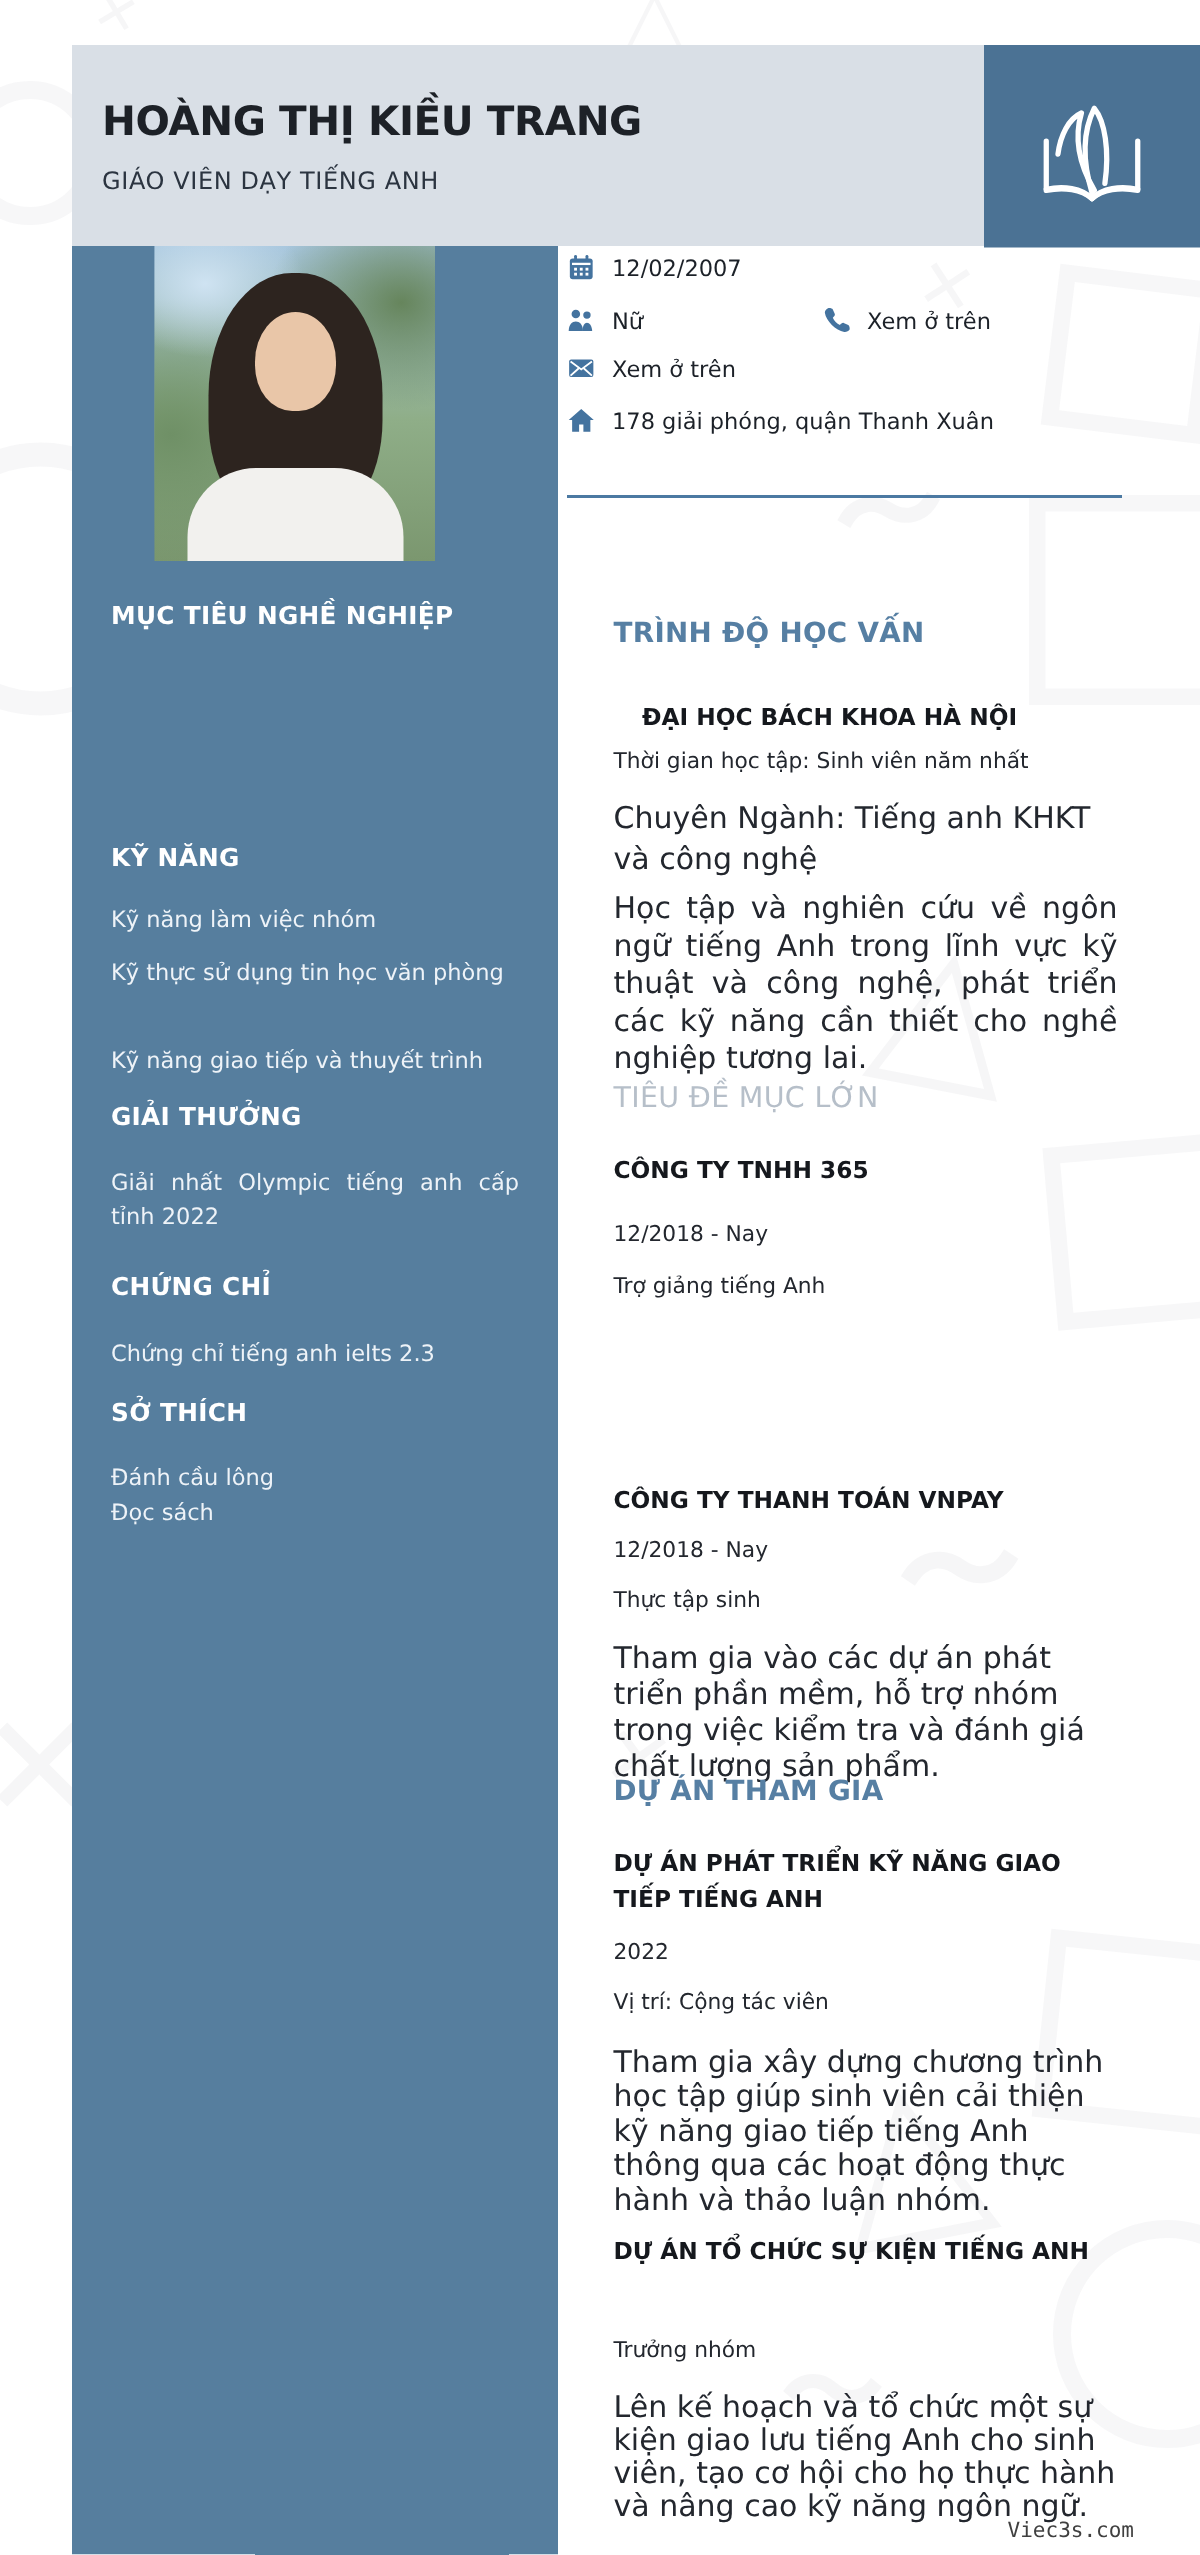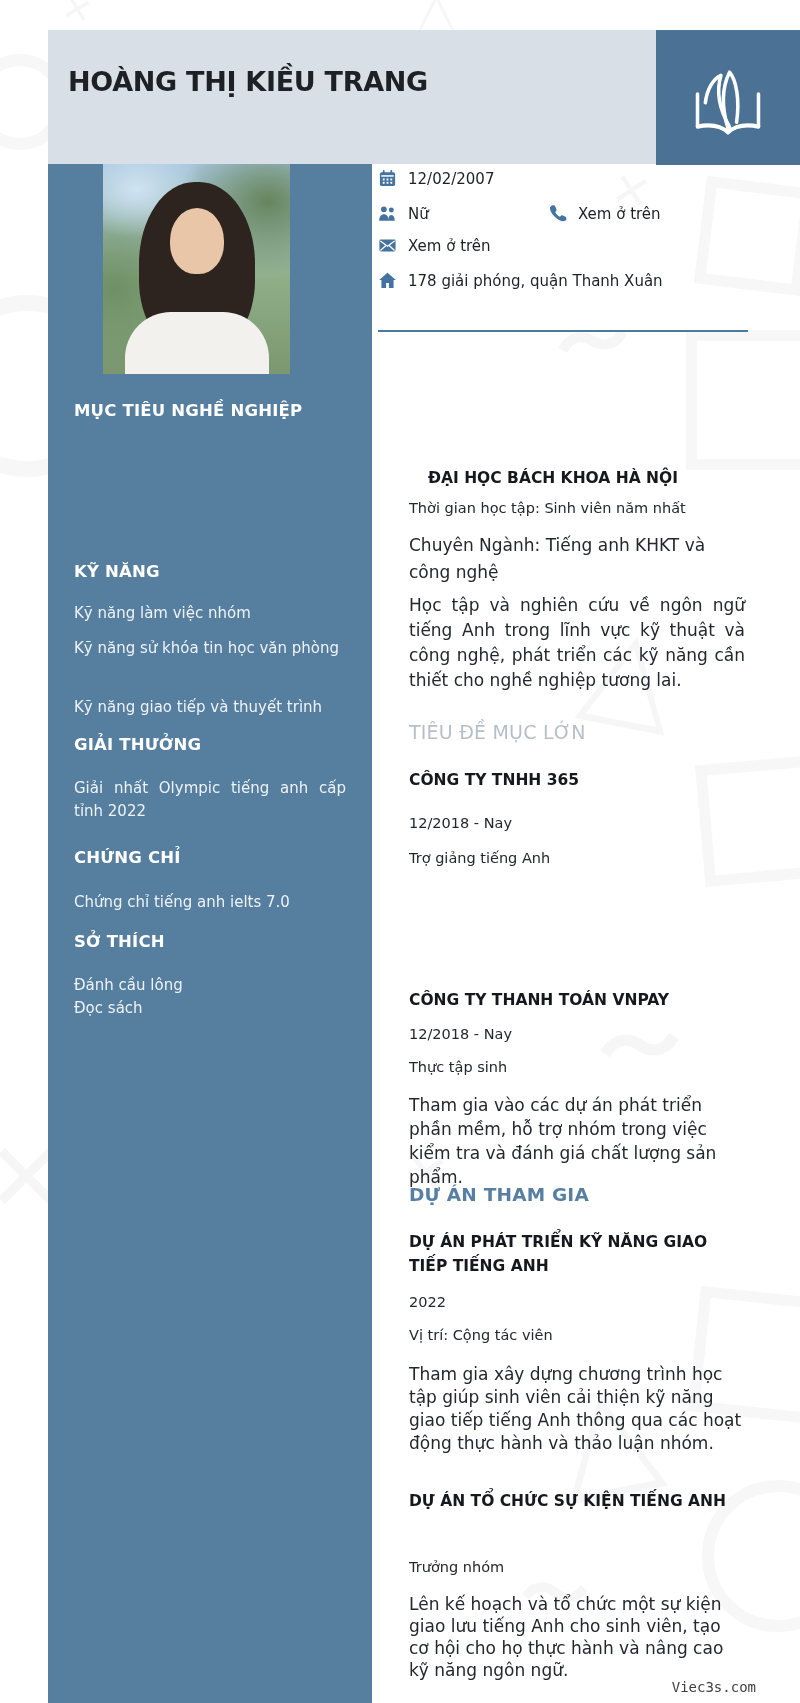--- a/index.html
+++ b/index.html
@@ -32,21 +32,21 @@
   .just{text-align:justify;text-justify:inter-word;}
   
   .rcol{position:absolute;left:378px;top:164px;width:372px;height:1539px;z-index:2;}
   .crow{position:absolute;left:0;display:flex;align-items:center;gap:11px;font-size:15px;color:#1c2128;}
   .crow svg{flex:0 0 auto;}
   .divider{position:absolute;left:0;top:166px;width:370px;border-top:2px solid #4b79a2;}
   .sec-h{position:absolute;left:31px;width:336px;font-size:18.5px;font-weight:bold;color:#567fa3;letter-spacing:0.2px;}
   .sec-h.muted{color:#b6bfc9;font-weight:normal;font-size:19px;}
   .item-h{position:absolute;left:31px;width:336px;font-size:15.5px;font-weight:bold;color:#15181d;line-height:24px;}
   .line{position:absolute;left:31px;width:336px;font-size:14.5px;color:#23272e;}
-  .para{position:absolute;left:31px;width:336px;font-size:17px;line-height:24px;color:#23272e;}
+  .para{position:absolute;left:31px;width:336px;font-size:20px;line-height:24px;color:#23272e;}
   .footer-brand{position:absolute;right:44px;bottom:8px;font-family:"DejaVu Sans Mono",monospace;
                 font-size:14px;color:#404040;z-index:3;}
 </style>
 </head>
 <body>
 
 <div class="page">
 
   <div class="wm">
     <span style="left:62px;top:-8px;font-size:36px;transform:rotate(14deg);">✕</span>
@@ -64,20 +64,21 @@
     <span style="left:-14px;top:1130px;font-size:96px;">✕</span>
     <span style="left:402px;top:1146px;font-size:56px;transform:rotate(9deg);">✕</span>
     <span style="left:556px;top:1368px;font-size:132px;transform:rotate(-11deg);">△</span>
     <div class="box" style="left:694px;top:1292px;width:104px;height:104px;transform:rotate(6deg);"></div>
     <div class="ring" style="left:702px;top:1480px;width:128px;height:128px;"></div>
     <span style="left:520px;top:1560px;font-size:70px;">〜</span>
   </div>
 
   <header class="band">
     <h1>HOÀNG THỊ KIỀU TRANG</h1>
+    <div class="sub">GIÁO VIÊN DẠY TIẾNG ANH</div>
   </header>
 
   <div class="logo-box">
     <svg width="86" height="78" viewBox="0 0 110 98" fill="none" stroke="#ffffff" stroke-width="4.5" stroke-linecap="round" stroke-linejoin="round">
       <path d="M16 44 v42 c15 -3 30 -1 39 7 c9 -8 24 -10 39 -7 v-42"></path>
       <path d="M55 93 c-9 -9 -24 -11 -39 -8"></path>
       <path d="M55 93 c9 -9 24 -11 39 -8"></path>
       <path d="M55 88 c-9 -30 -7 -54 2 -72 c9 11 13 36 9 64"></path>
       <path d="M57 86 c-14 -24 -17 -46 -11 -66 c-11 5 -18 19 -20 35"></path>
     </svg>
@@ -87,28 +88,28 @@
     <div class="photo">
       <div class="hair"></div>
       <div class="face"></div>
       <div class="shirt"></div>
     </div>
 
     <div class="side-h" style="top:237px;">MỤC TIÊU NGHỀ NGHIỆP</div>
 
     <div class="side-h" style="top:398px;">KỸ NĂNG</div>
     <div class="side-t" style="top:437px;">Kỹ năng làm việc nhóm</div>
-    <div class="side-t just" style="top:472px;line-height:24px;">Kỹ năng sử khóa tin học văn phòng</div>
+    <div class="side-t just" style="top:472px;line-height:24px;">Kỹ thực sử dụng tin học văn phòng</div>
     <div class="side-t" style="top:531px;">Kỹ năng giao tiếp và thuyết trình</div>
 
     <div class="side-h" style="top:571px;">GIẢI THƯỞNG</div>
     <div class="side-t just" style="top:613px;line-height:23px;">Giải nhất Olympic tiếng anh cấp tỉnh 2022</div>
 
     <div class="side-h" style="top:684px;">CHỨNG CHỈ</div>
-    <div class="side-t" style="top:726px;">Chứng chỉ tiếng anh ielts 7.0</div>
+    <div class="side-t" style="top:726px;">Chứng chỉ tiếng anh ielts 2.3</div>
 
     <div class="side-h" style="top:768px;">SỞ THÍCH</div>
     <div class="side-t" style="top:810px;line-height:23px;">Đánh cầu lông</div>
     <div class="side-t" style="top:833px;line-height:23px;">Đọc sách</div>
   </aside>
 
   <main class="rcol">
 
     <div class="crow" style="top:5px;">
       <svg width="19" height="19" viewBox="0 0 20 20">
@@ -154,20 +155,21 @@
 
     <div class="crow" style="top:107px;">
       <svg width="19" height="19" viewBox="0 0 20 20" fill="#44739f">
         <path d="M10 1.8 1.2 9.4h2.4v8.4h4.9v-5.2h3v5.2h4.9V9.4h2.4z"></path>
       </svg>
       <span>178 giải phóng, quận Thanh Xuân</span>
     </div>
 
     <div class="divider"></div>
 
+    <div class="sec-h" style="top:248px;">TRÌNH ĐỘ HỌC VẤN</div>
     <div class="item-h" style="top:302px;margin-left:19px;">ĐẠI HỌC BÁCH KHOA HÀ NỘI</div>
     <div class="line" style="top:336px;">Thời gian học tập: Sinh viên năm nhất</div>
     <div class="para" style="top:368px;line-height:27px;">Chuyên Ngành: Tiếng anh KHKT và công nghệ</div>
     <div class="para just" style="top:429px;line-height:25px;">Học tập và nghiên cứu về ngôn ngữ tiếng Anh trong lĩnh vực kỹ thuật và công nghệ, phát triển các kỹ năng cần thiết cho nghề nghiệp tương lai.</div>
 
     <div class="sec-h muted" style="top:557px;">TIÊU ĐỀ MỤC LỚN</div>
 
     <div class="item-h" style="top:604px;">CÔNG TY TNHH 365</div>
     <div class="line" style="top:651px;">12/2018 - Nay</div>
     <div class="line" style="top:686px;">Trợ giảng tiếng Anh</div>

